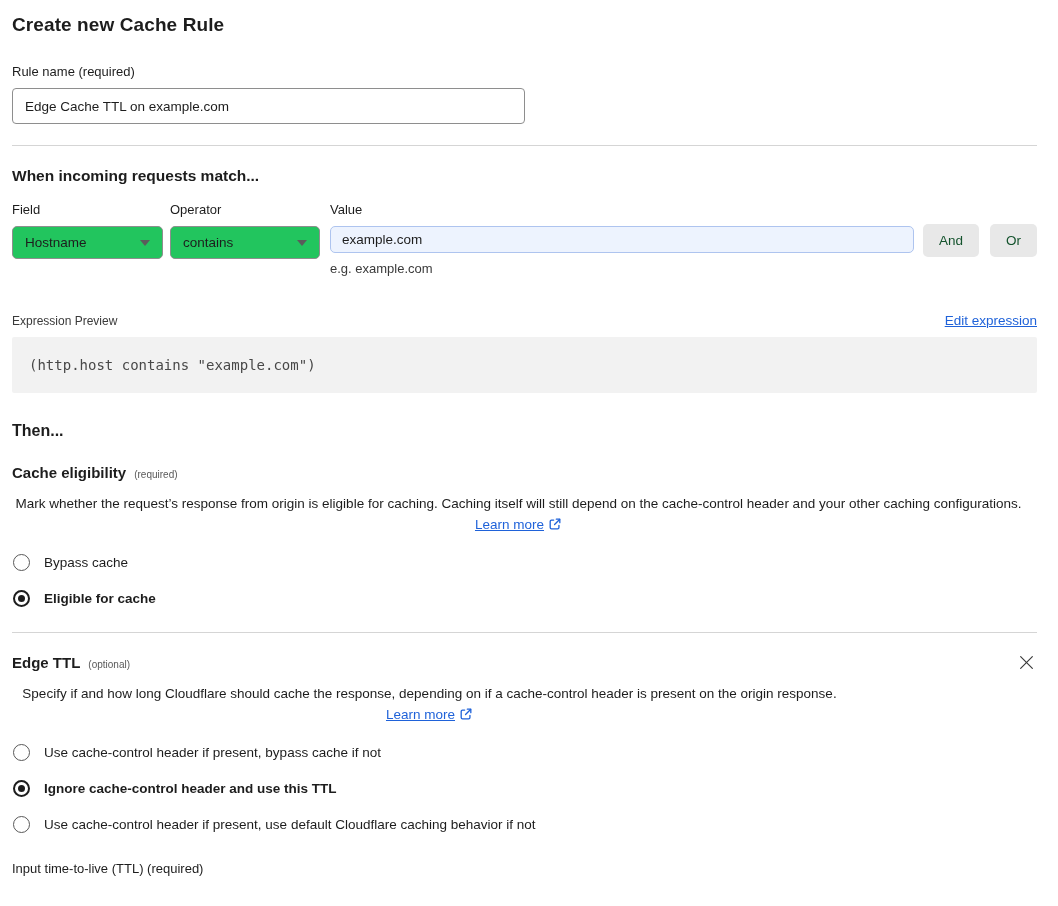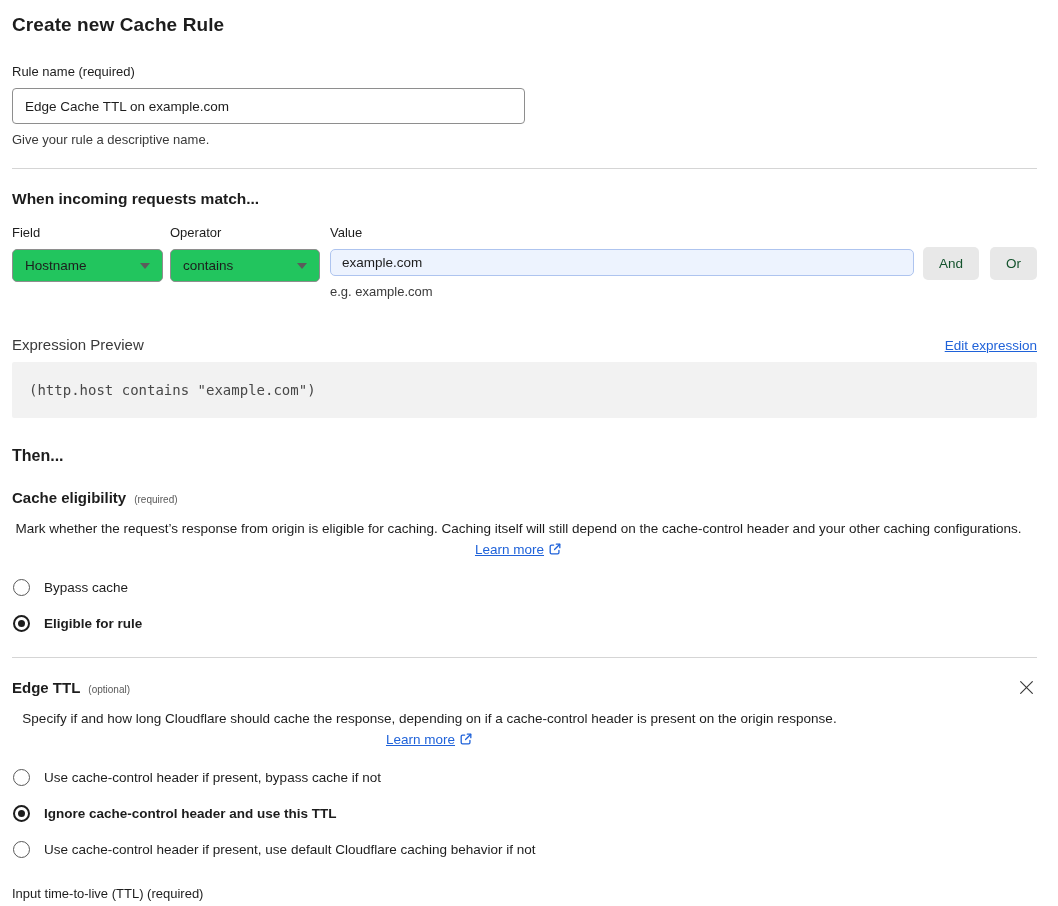--- a/index.html
+++ b/index.html
@@ -67,21 +67,21 @@
   }
   .conjunction { display: flex; gap: 11px; padding-top: 22px; }
   .gray-btn {
     height: 33px; padding: 0 16px;
     background: var(--btn-gray); border: none; border-radius: 5px;
     font-size: 13.5px; color: #14532d; font-family: inherit; cursor: pointer;
   }
 
   
   .expression-row { margin-top: 37px; display: flex; justify-content: space-between; align-items: flex-end; }
-  .expression-label { font-size: 15px; color: var(--text-soft); text-align: right; }
+  .expression-label { font-size: 12px; color: var(--text-soft); text-align: right; }
   a.link { color: var(--link); text-decoration: underline; font-size: 13.5px; cursor: pointer; }
   .code-block {
     margin-top: 9px; background: var(--code-bg); border-radius: 2px;
     padding: 20px 17px;
     font-family: "DejaVu Sans Mono", "Liberation Mono", monospace;
     font-size: 14px; color: #484848;
   }
 
   .then-heading { font-size: 16px; font-weight: 700; margin-top: 29px; }
 
@@ -116,21 +116,20 @@
 </head>
 <body>
 
 <div class="container">
 
   <h1 class="page-title">Create new Cache Rule</h1>
 
   <div>
     <div class="field-label">Rule name (required)</div>
     <input class="text-input" type="text" value="Edge Cache TTL on example.com" style="">
-    <div class="help-text">Give your rule a descriptive name.</div>
   </div>
 
   <hr class="divider">
 
   <div class="section-heading">When incoming requests match...</div>
 
   <div class="match-row">
     <div class="col-field">
       <div class="field-label">Field</div>
       <div class="select-box">
@@ -176,21 +175,21 @@
           <path d="M13.2 2.8 7.5 8.5"></path>
         </svg></a>
   </p>
 
   <div class="radio-row">
     <span class="radio"></span>
     <span class="radio-label">Bypass cache</span>
   </div>
   <div class="radio-row checked">
     <span class="radio"></span>
-    <span class="radio-label">Eligible for rule</span>
+    <span class="radio-label">Eligible for cache</span>
   </div>
 
   <hr class="divider" style="margin-top:25px">
 
   <div class="edge-header">
     <div class="subsection-heading" style="margin-top:0">
       <span>Edge TTL</span>
       <span class="qualifier">(optional)</span>
     </div>
     <button class="close-btn">

